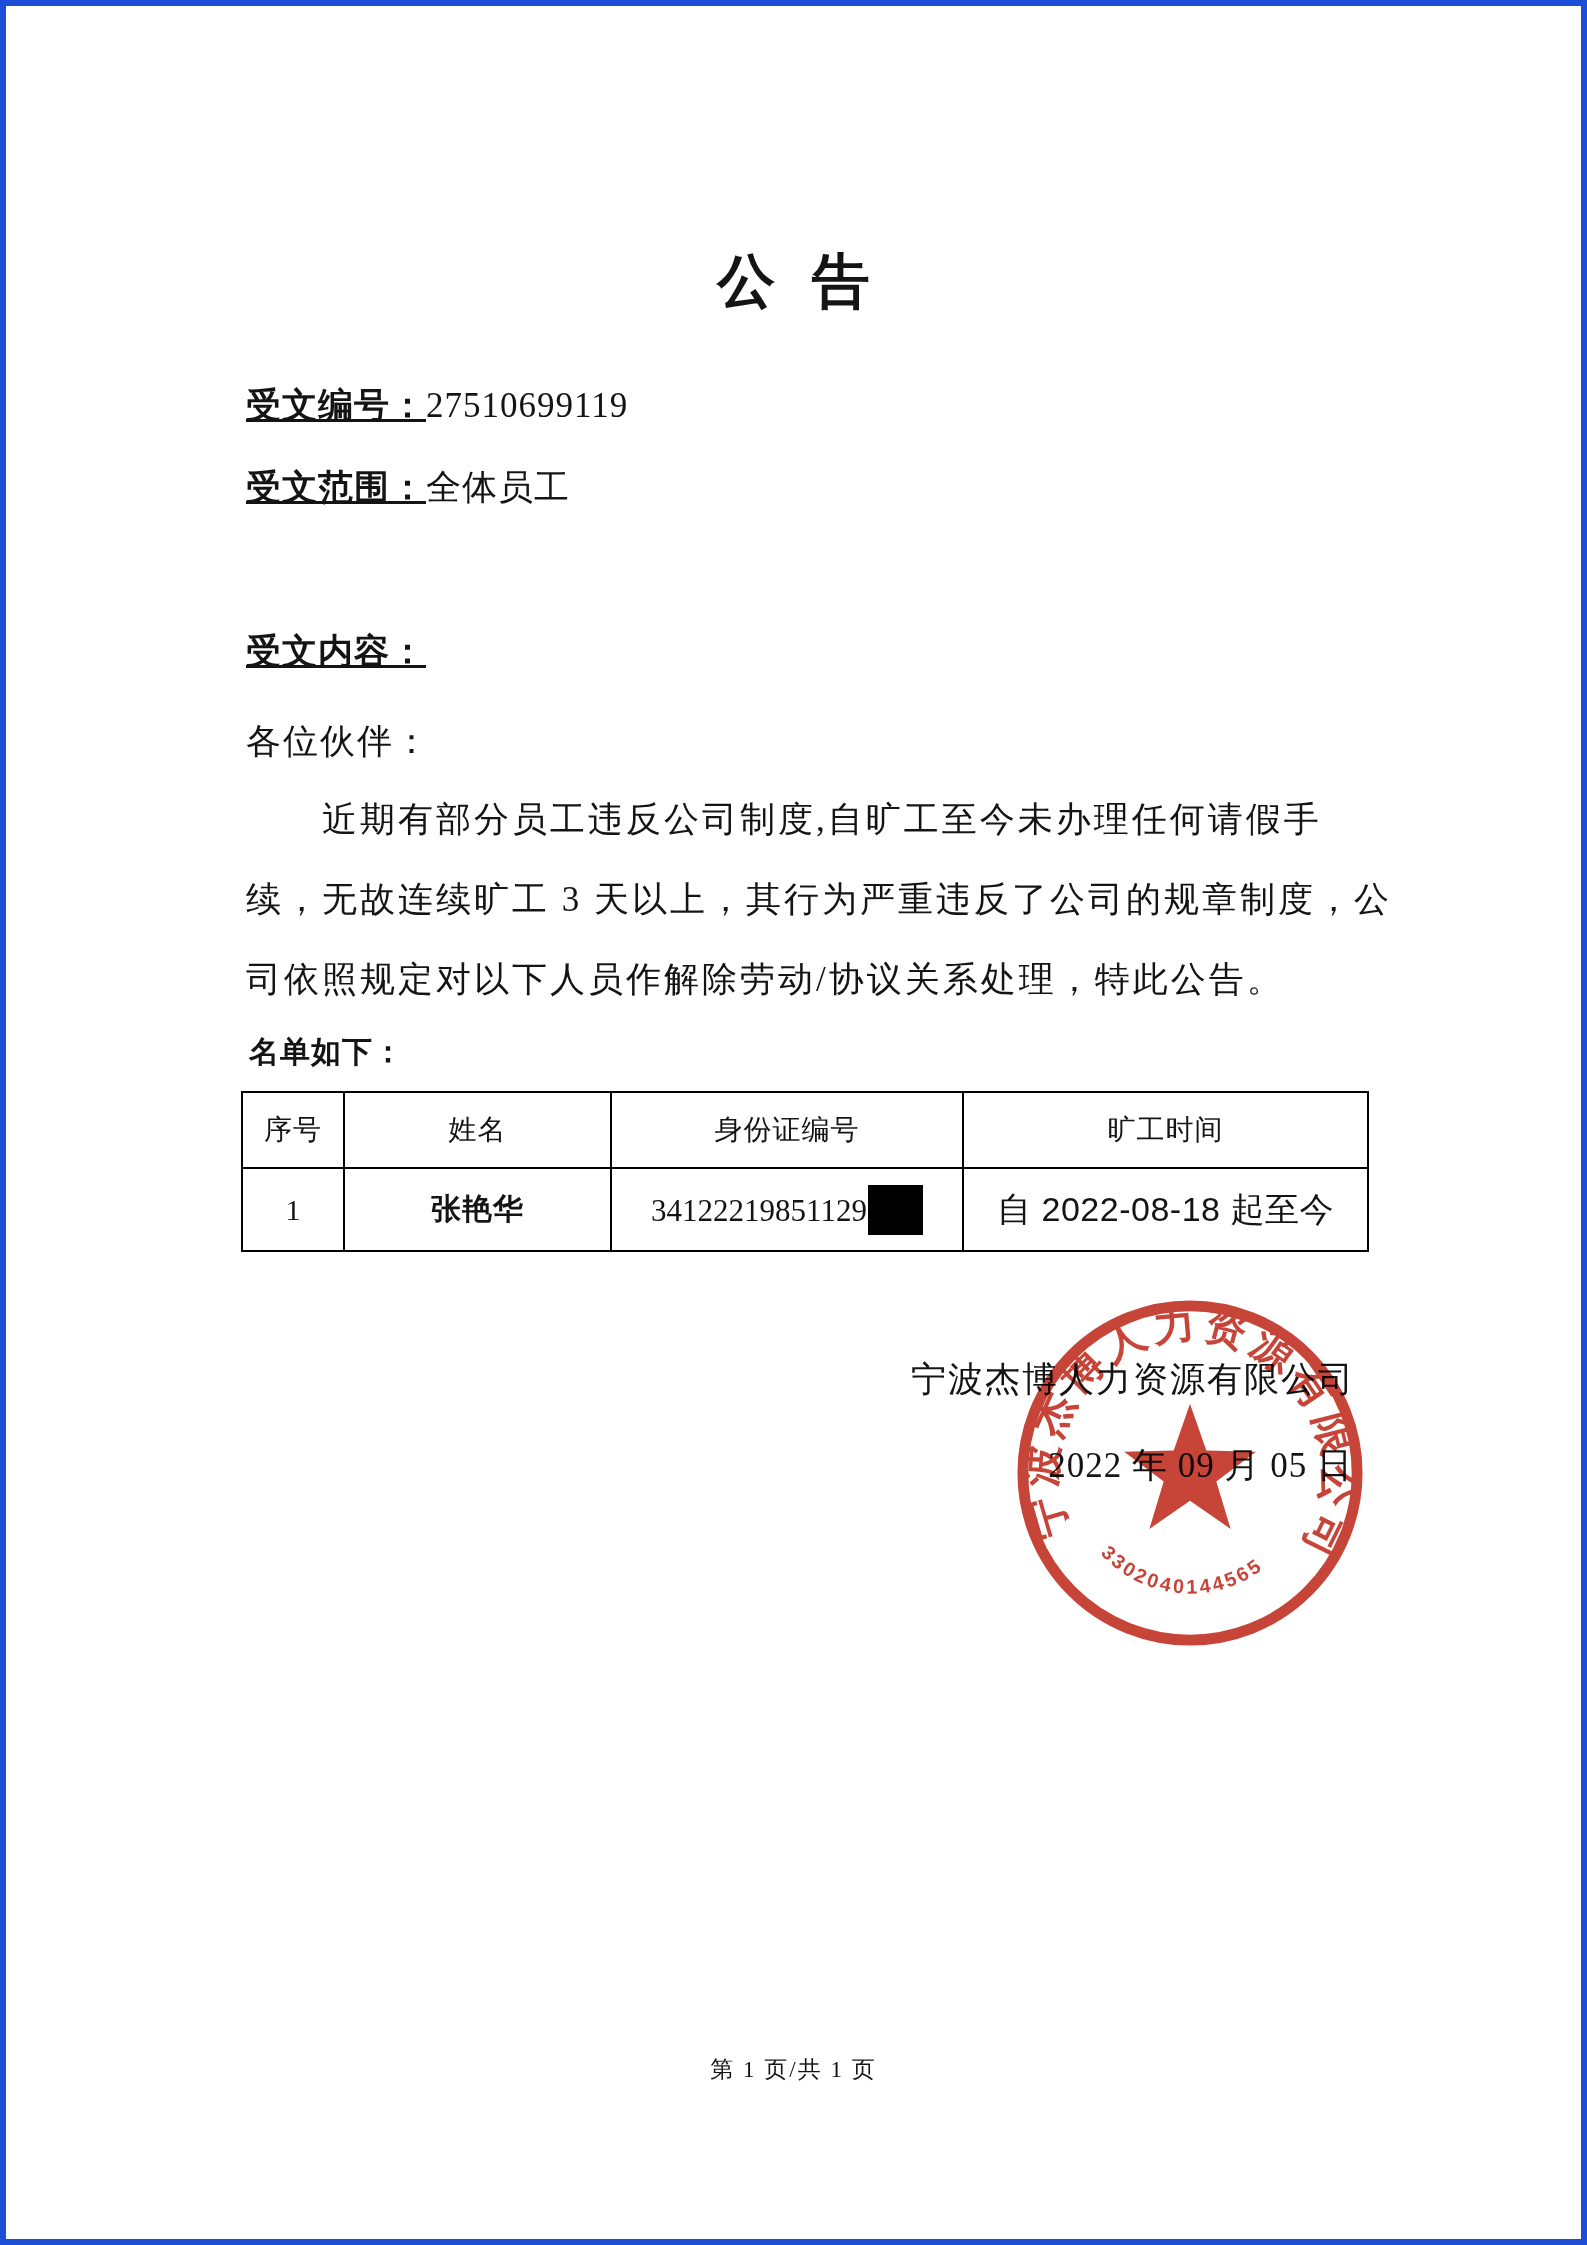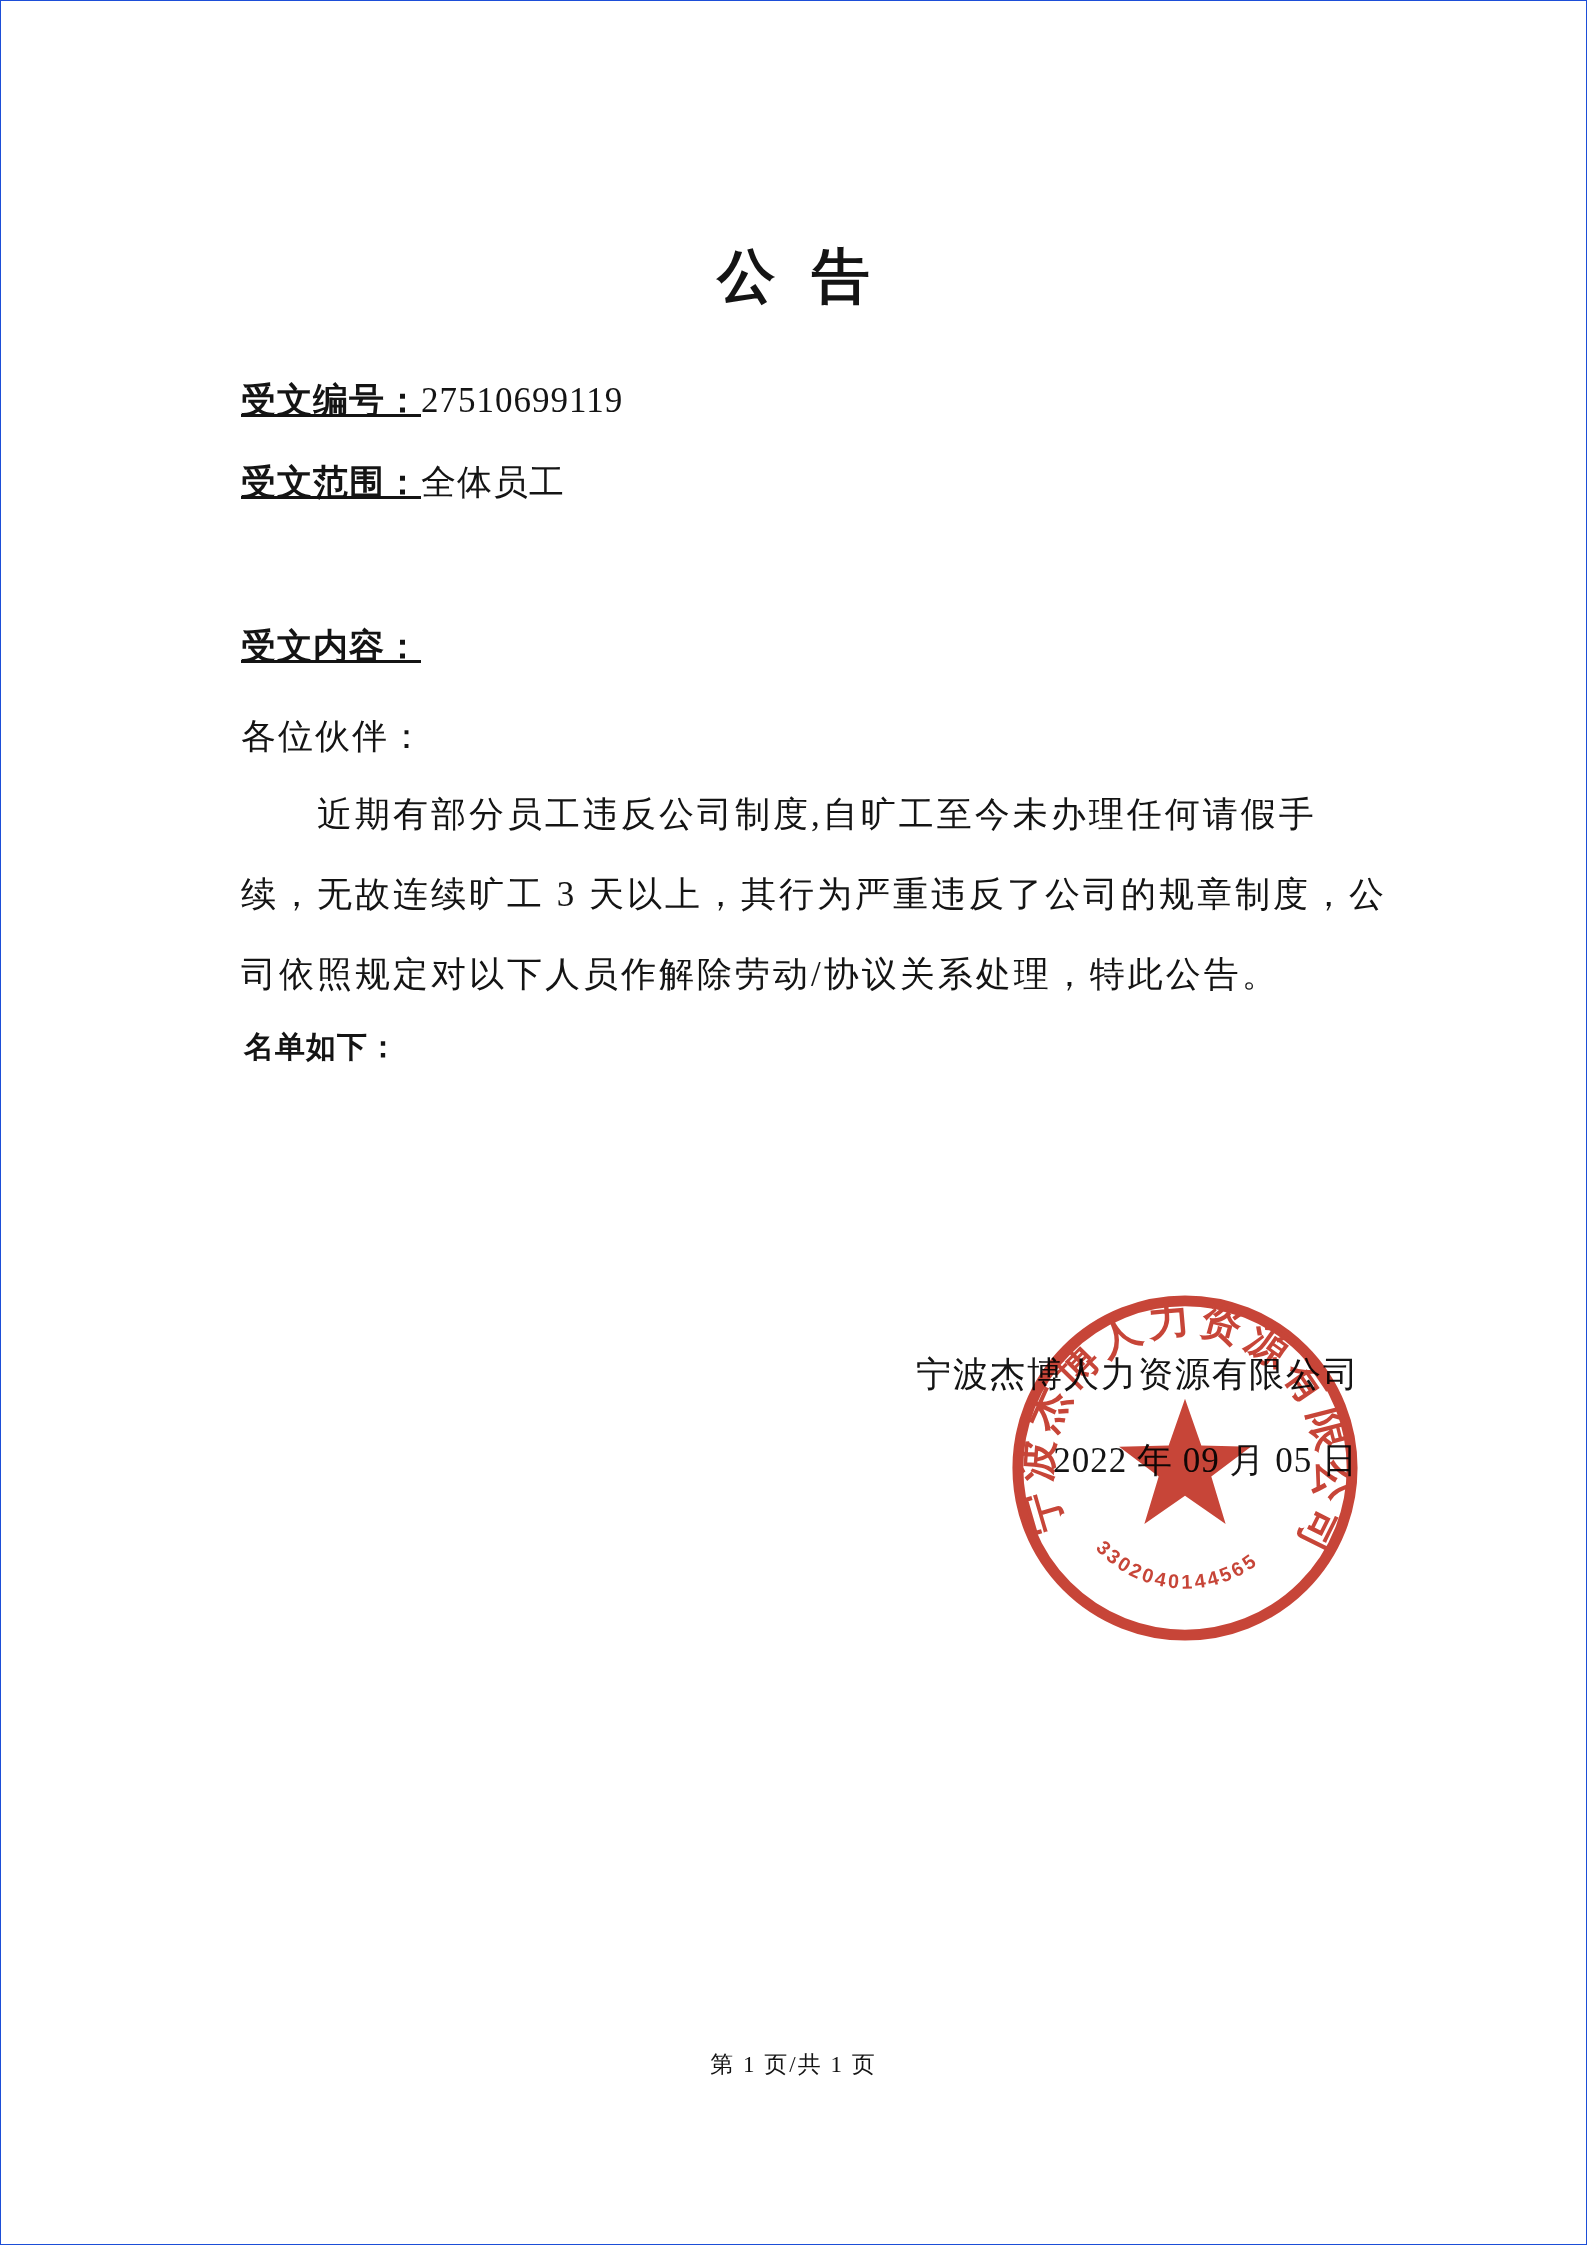--- a/index.html
+++ b/index.html
@@ -1,20 +1,20 @@
 <!DOCTYPE html>
 <html><head>
 <meta charset="utf-8">
 <style>
   html,body{margin:0;padding:0;background:#ffffff;}
   .page{
     position:relative;
     width:1587px;height:2245px;
     background:#ffffff;
-    border:1px solid #1d4ed8;
+    border:6px solid #1d4ed8;
     box-sizing:border-box;
     overflow:hidden;
     font-family:"Liberation Serif","DejaVu Serif",serif;
     color:#141414;
   }
   .doc-title{
     position:absolute;top:198px;left:0;right:0;
     text-align:center;
     font-size:58px;font-weight:bold;
     word-spacing:22px;
@@ -105,20 +105,36 @@
   </div>
 
   <div class="salutation">各位伙伴：</div>
 
   <div class="para-line para-indent" style="top:793px">近期有部分员工违反公司制度,自旷工至今未办理任何请假手</div>
   <div class="para-line" style="top:873px">续，无故连续旷工 3 天以上，其行为严重违反了公司的规章制度，公</div>
   <div class="para-line" style="top:953px">司依照规定对以下人员作解除劳动/协议关系处理，特此公告。</div>
 
   <div class="list-heading">名单如下：</div>
 
+  <table class="roster">
+    <tbody>
+        <tr class="hdr">
+      <td class="col-no">序号</td>
+      <td class="col-name">姓名</td>
+      <td class="col-id">身份证编号</td>
+      <td class="col-time">旷工时间</td>
+    </tr>
+    <tr class="data">
+      <td class="cell-no">1</td>
+      <td class="cell-name">张艳华</td>
+      <td class="cell-id"><span>34122219851129</span><span class="redaction"></span></td>
+      <td class="cell-time">自 2022-08-18 起至今</td>
+    </tr>
+  </tbody>
+    </table>
 
   <div class="sig-company">宁波杰博人力资源有限公司</div>
   <div class="sig-date">2022 年 09 月 05 日</div>
 
   <svg id="stamp-svg" class="stamp" viewBox="0 0 360 360" style="color: rgb(191, 43, 28);">
     <defs>
       <path id="arcTop" d="M 59.9,243.8 A 136,136 0 1 1 300.1,243.8" fill="none"></path>
       <path id="arcBottom" d="M 86.5,258.4 A 122,122 0 0 0 273.5,258.4" fill="none"></path>
     </defs>
     <circle cx="180" cy="180" r="169" fill="none" stroke="currentColor" stroke-width="11"></circle>

